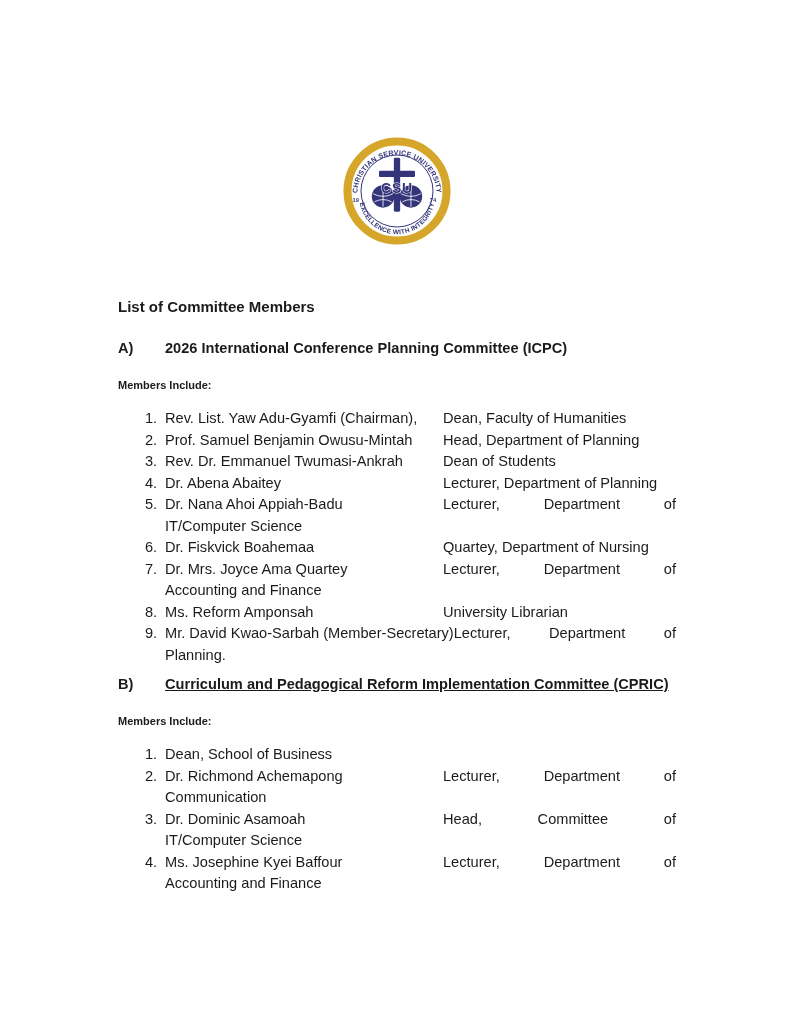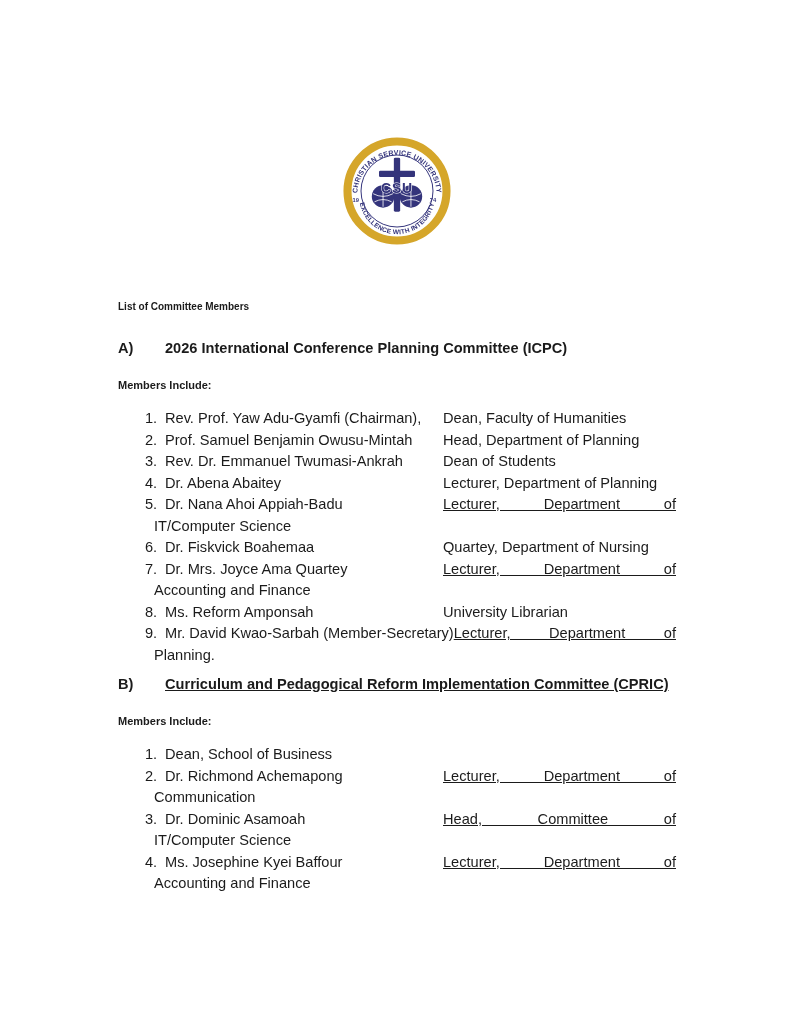--- a/index.html
+++ b/index.html
@@ -23,21 +23,21 @@
   .arc-text    { font-family: "Liberation Sans", sans-serif; font-size: 7.8px; font-weight: bold; fill: var(--navy, #34347B); letter-spacing: 0.25px; }
   .arc-text.small { font-size: 7.3px; }
   .year        { font-family: "Liberation Sans", sans-serif; font-size: 6.4px; font-weight: bold; fill: var(--navy, #34347B); }
   .navy-fill   { fill: var(--navy, #34347B); }
   .globe-line  { stroke: #ffffff; stroke-width: 0.9; fill: none; }
   .monogram    { font-family: "Liberation Sans", sans-serif; font-size: 15.5px; font-weight: bold; fill: var(--navy, #34347B);
                  stroke: #ffffff; stroke-width: 1.1; paint-order: stroke; letter-spacing: 1px; }
 
   
   .doc-title {
-    font-size: 10px; font-weight: bold; line-height: 22px;
+    font-size: 15px; font-weight: bold; line-height: 22px;
     margin: 51px 0 0 0;
   }
   .sec-head {
     font-size: 14.6px; font-weight: bold; line-height: 22px;
     text-align: justify;
     margin-top: 19px;
   }
   .committee-b .sec-head { margin-top: 7px; text-decoration: underline; }
   .sec-label { display: inline-block; width: 47px; }
   .members-heading {
@@ -45,22 +45,22 @@
     margin-top: 15px;
   }
   .member-list {
     margin: 12px 0 0 27px;
     font-size: 14.6px;
   }
   .member-row { display: flex; line-height: 21.5px; }
   .m-num  { flex: 0 0 20px; }
   .m-name { flex: 0 0 auto; min-width: 278px; white-space: nowrap; }
   .m-pos  { flex: 1 1 auto; }
-  .m-pos.justify { text-align: justify; text-align-last: justify; text-decoration: underline; }
-  .m-wrap { margin-left: 9px; line-height: 21.5px; }
+  .m-pos.justify { text-align: justify; text-align-last: justify; }
+  .m-wrap { margin-left: 20px; line-height: 21.5px; }
 </style>
 </head>
 <body>
 
 <div class="page">
 
   <div class="logo-wrap">
     <svg class="logo-svg" viewBox="0 0 120 120">
       <circle class="ring" cx="60" cy="60" r="55"></circle>
       <circle class="inner-ring" cx="60" cy="60" r="40"></circle>
@@ -95,21 +95,21 @@
   </div>
 
   <h1 class="doc-title">List of Committee Members</h1>
 
   <section class="committee committee-a">
     <div class="sec-head"><span class="sec-label">A)</span><span class="sec-title">2026 International Conference Planning Committee (ICPC)</span></div>
     <div class="members-heading">Members Include:</div>
     <div class="member-list">
         <div class="member-row">
           <span class="m-num">1.</span>
-          <span class="m-name">Rev. Prof. Yaw Adu-Gyamfi (Chairman),</span>
+          <span class="m-name">Rev. List. Yaw Adu-Gyamfi (Chairman),</span>
           <span class="m-pos">Dean, Faculty of Humanities</span>
         </div>
         <div class="member-row">
           <span class="m-num">2.</span>
           <span class="m-name">Prof. Samuel Benjamin Owusu-Mintah</span>
           <span class="m-pos">Head, Department of Planning</span>
         </div>
         <div class="member-row">
           <span class="m-num">3.</span>
           <span class="m-name">Rev. Dr. Emmanuel Twumasi-Ankrah</span>

